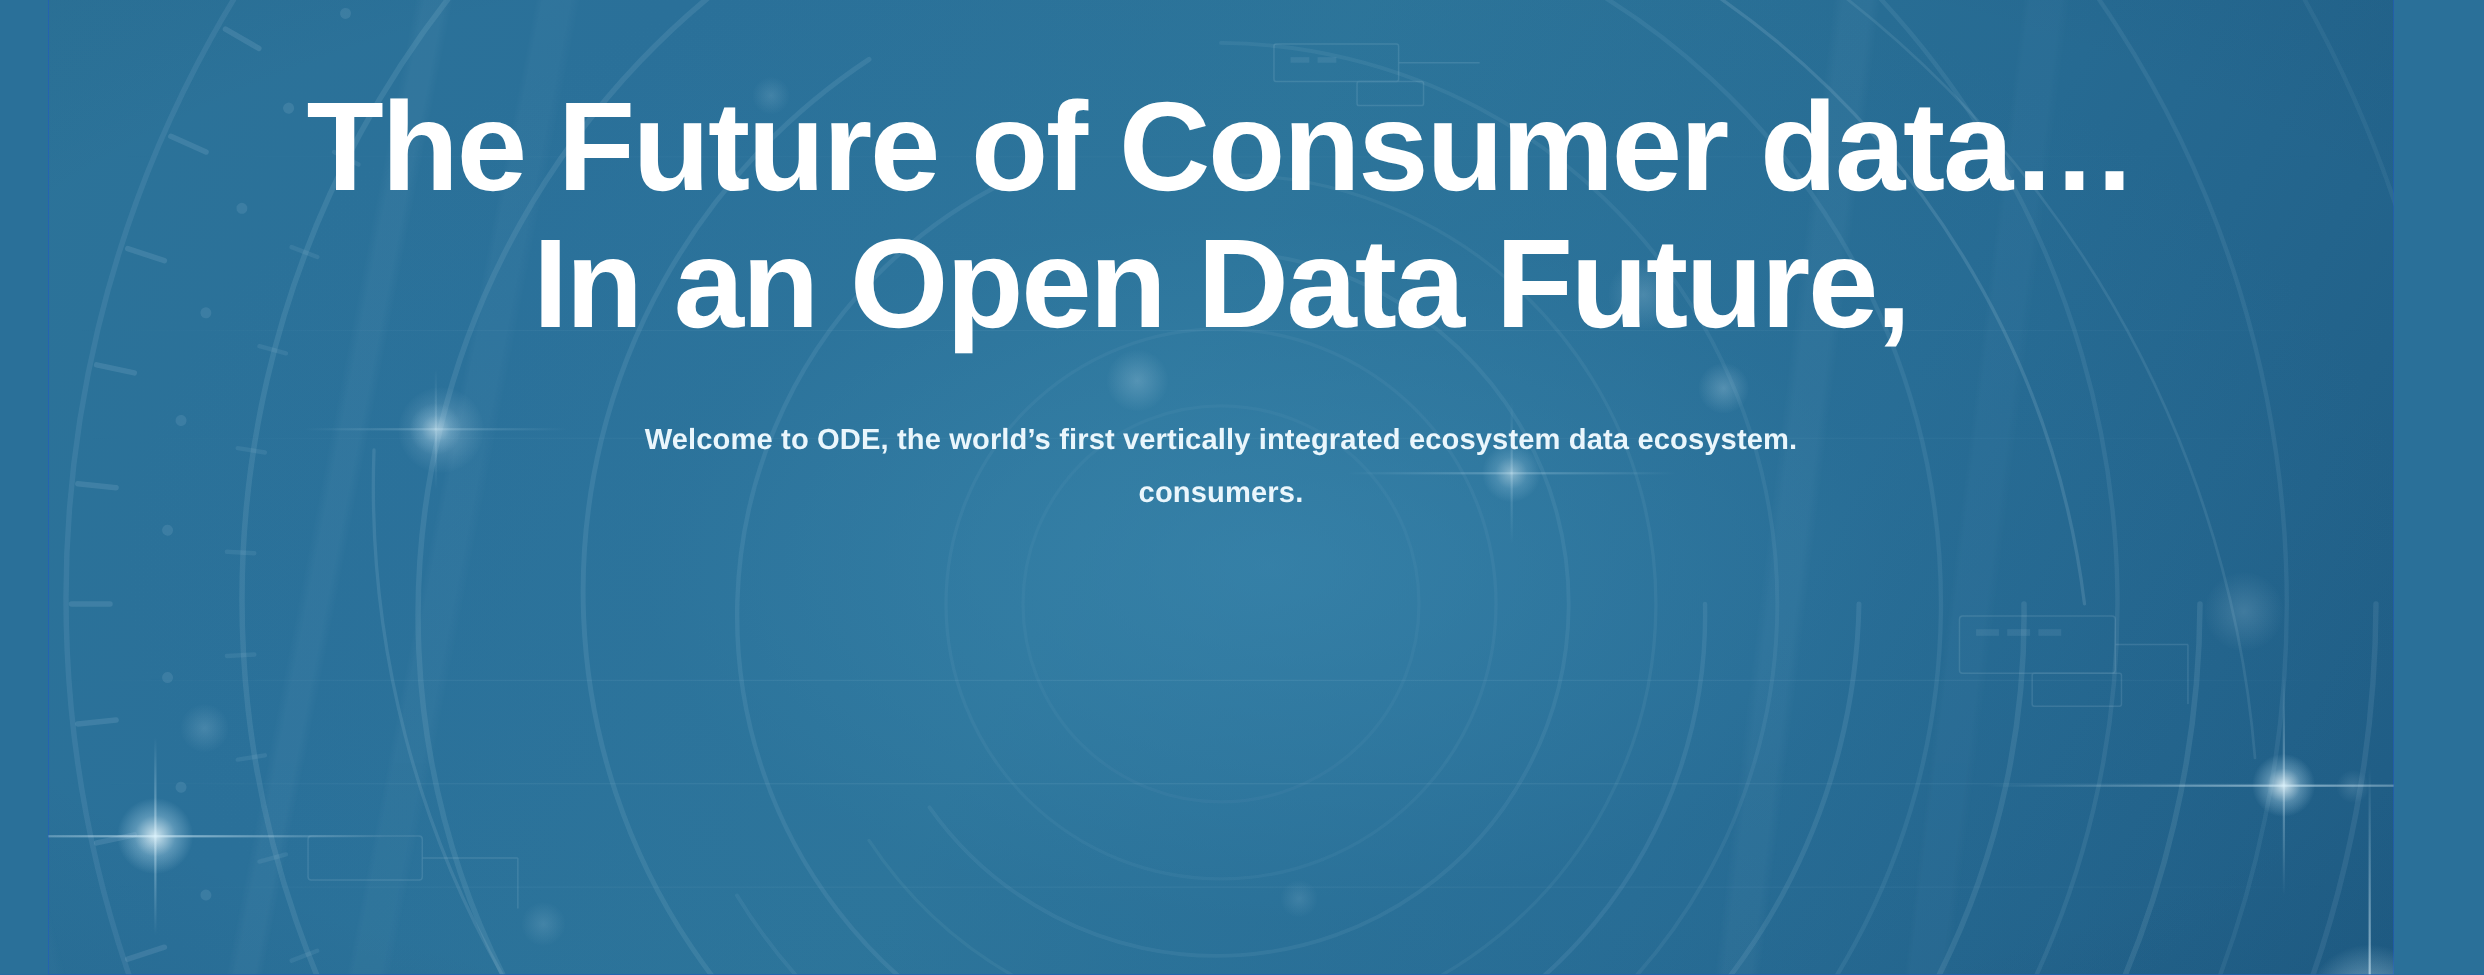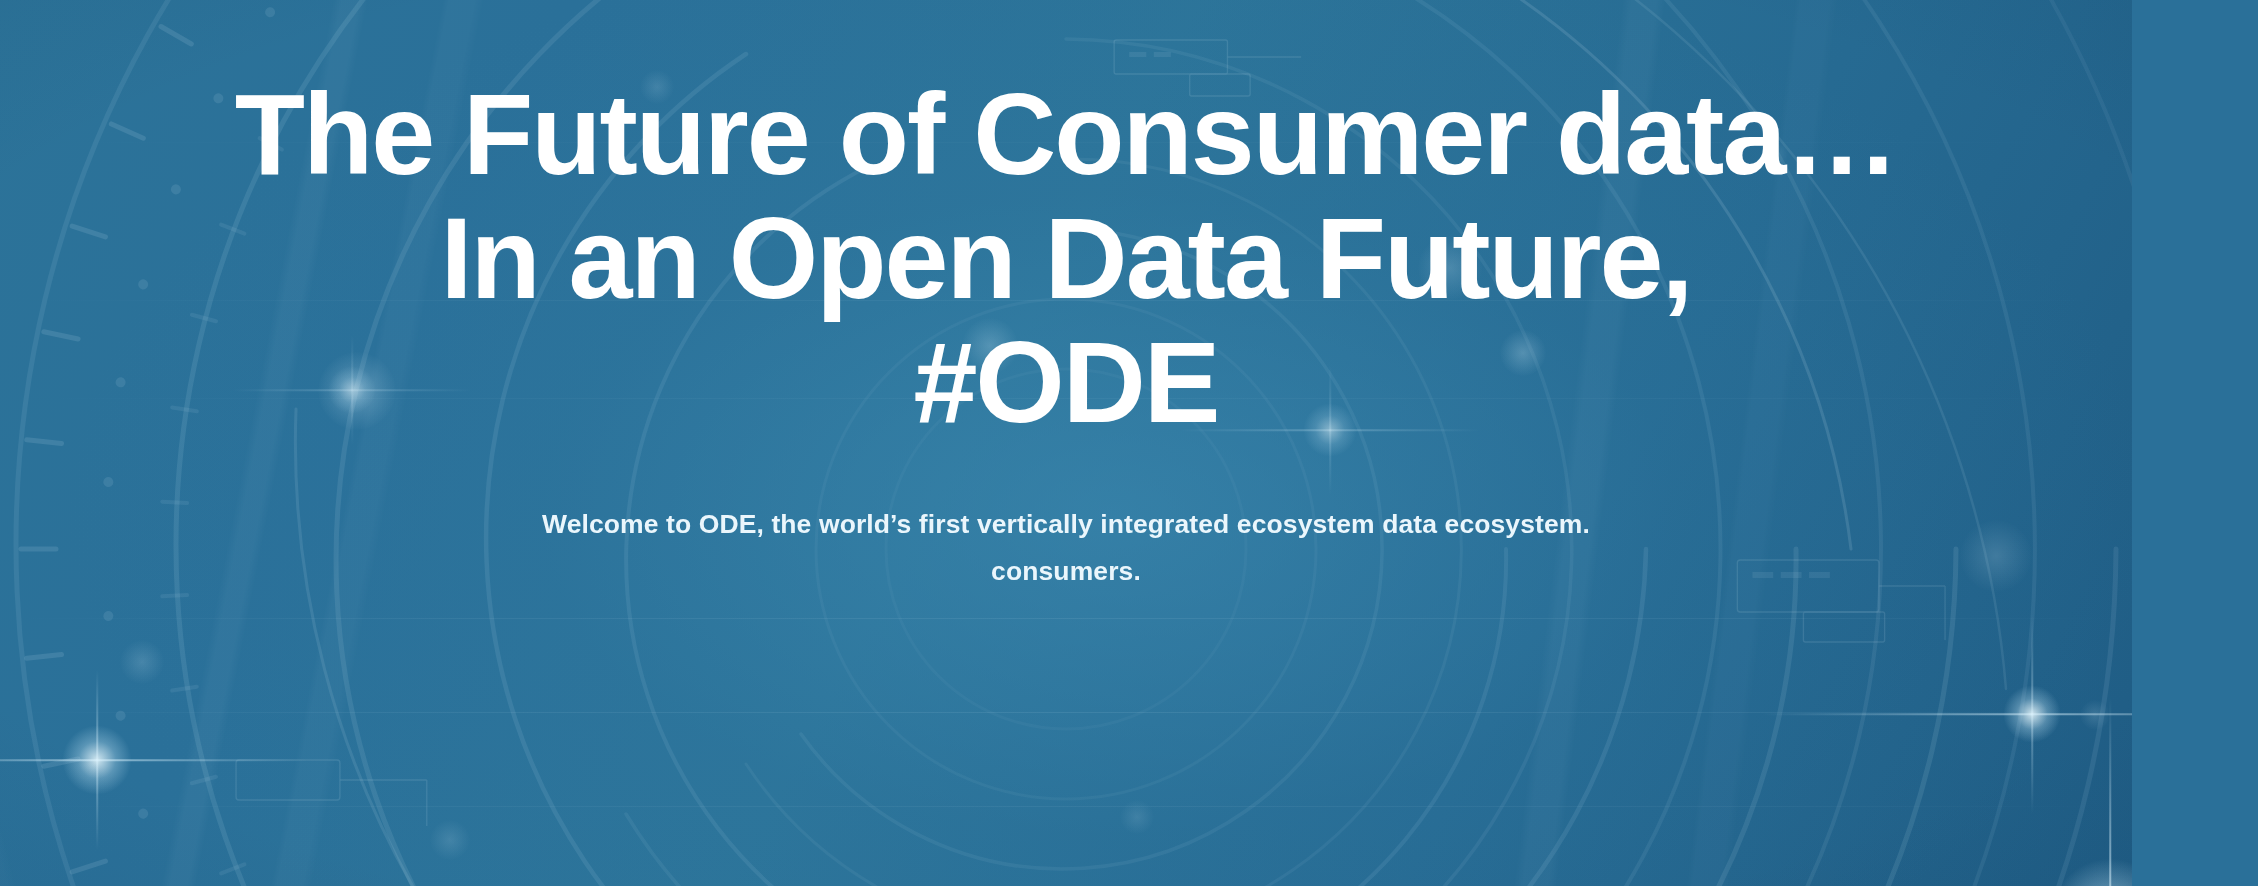--- a/index.html
+++ b/index.html
@@ -12,20 +12,21 @@
     background: #2a7099;
     font-family: "Liberation Sans", sans-serif;
   }
 
   .hero {
     position: relative;
     width: 2132px;
     height: 886px;
     overflow: hidden;
     background: #1d4ed8;
+    margin-left: 44px;
   }
 
   
 
   .bg-base {
     position: absolute;
     inset: 0;
     background:
       radial-gradient(ellipse 70% 95% at 52% 58%,
           rgba(62,140,180,0.55) 0%,
@@ -348,21 +349,20 @@
     </div>
   </div>
 
   <div class="bg-vignette"></div>
 
   <div class="content">
 
     <h1 class="headline">
       <span class="hl hl-1">The Future of Consumer data…</span>
       <span class="hl hl-2">In an Open Data Future,</span>
-      <span class="hl hl-3">#ODE</span>
     </h1>
 
     <p class="subcopy">
       <span class="sub-line">Welcome to ODE, the world’s first vertically integrated ecosystem data ecosystem.</span>
       <span class="sub-line">consumers.</span>
     </p>
 
   </div>
 </div>
 

